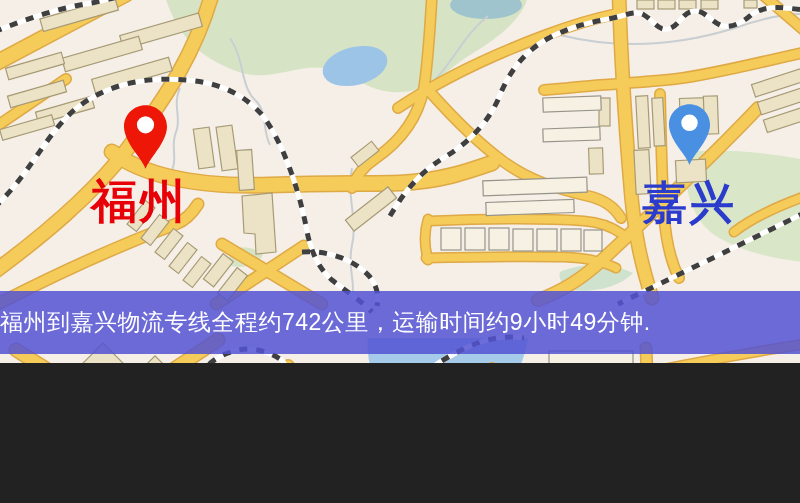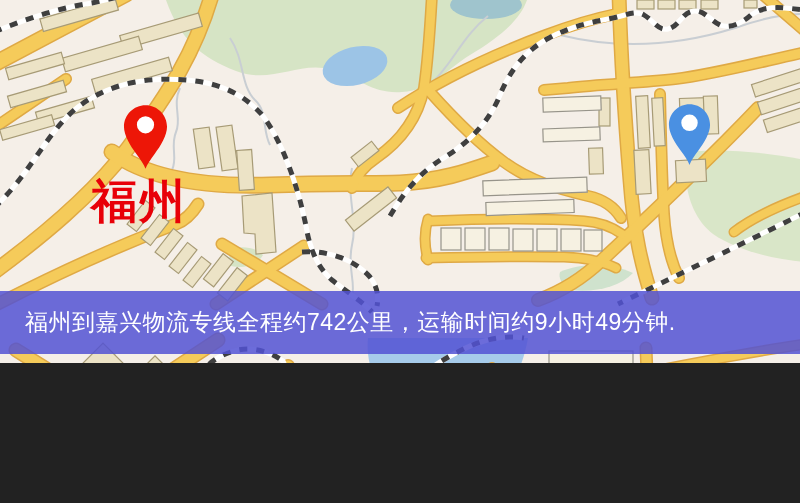--- a/index.html
+++ b/index.html
@@ -11,21 +11,21 @@
   .pin .pin-body{fill:var(--pin-c,#e00);}
   .marker.origin{left:123px;top:104px;width:45px;height:67px;--pin-c:var(--origin-pin);}
   .marker.dest{left:668px;top:103px;width:43px;height:64px;--pin-c:var(--dest-pin);}
   .city-label{position:absolute;transform:translateX(-50%);font-weight:600;
               white-space:nowrap;line-height:1;letter-spacing:2px;}
   .city-label.origin{left:139px;top:178px;font-size:46px;color:var(--origin-label);}
   .city-label.dest{left:689px;top:180px;font-size:45px;color:var(--dest-label);}
   .banner{position:absolute;left:0;top:291px;width:800px;height:63px;display:flex;align-items:center;}
   .banner::before{content:"";position:absolute;inset:0;background:var(--banner-bg);opacity:.85;}
   .banner span{position:relative;z-index:1;color:var(--banner-fg);font-size:23px;
-               padding-left:25px;letter-spacing:.5px;white-space:nowrap;}
+               letter-spacing:.5px;white-space:nowrap;}
 </style>
 </head>
 <body>
 
 <div class="screen">
 
   <svg class="map" viewBox="0 0 800 503" xmlns="http://www.w3.org/2000/svg">
     <defs>
       <path id="p_a" d="M-6,64 L126,-6"></path>
       <path id="p_b" d="M-6,128 L66,79"></path>
@@ -272,18 +272,19 @@
     </svg>
   </div>
   <div class="city-label origin">福州</div>
 
   <div class="marker dest">
     <svg class="pin" width="43" height="64" viewBox="0 0 46 68">
       <path class="pin-body" d="M23,1 C10.85,1 1,10.85 1,23 C1,32 7.5,42.5 13.5,50.5 C18,56.5 21.5,61.5 23,66 C24.5,61.5 28,56.5 32.5,50.5 C38.5,42.5 45,32 45,23 C45,10.85 35.15,1 23,1 Z"></path>
       <circle cx="23" cy="21" r="8.8" fill="#ffffff"></circle>
     </svg>
   </div>
+  <div class="city-label dest">嘉兴</div>
 
   <div class="banner">
     <span>福州到嘉兴物流专线全程约742公里，运输时间约9小时49分钟.</span>
   </div>
 
 </div>
 
 </body></html>

